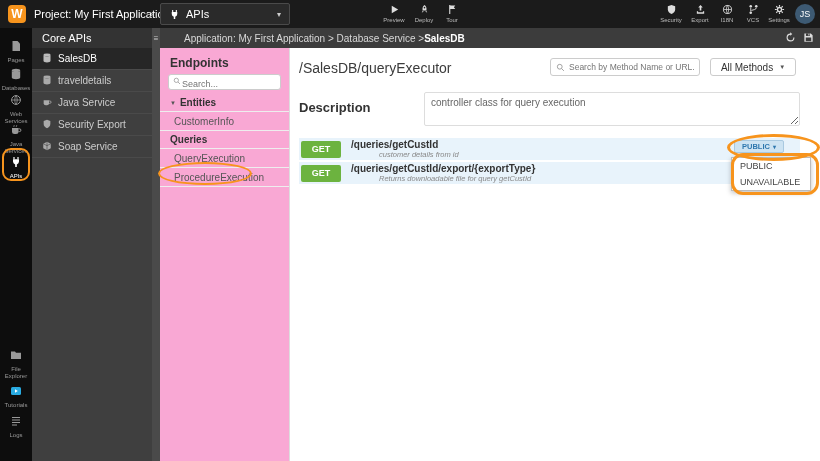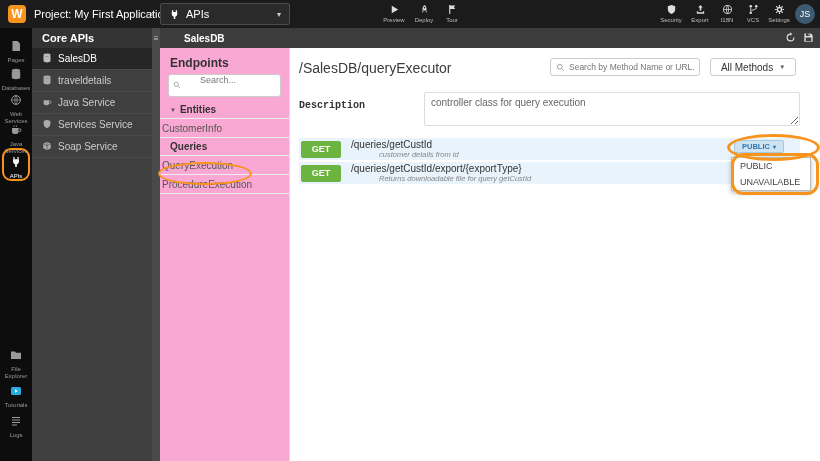--- a/index.html
+++ b/index.html
@@ -23,58 +23,58 @@
 
   
   .rail { position:absolute; left:0; top:28px; width:32px; height:433px; background:#0d0d0d; z-index:5; }
   .rail-item { position:absolute; left:0; width:32px; display:flex; flex-direction:column; align-items:center; cursor:pointer; }
   .rail-item svg { width:12px; height:12px; }
   .rail-label { font-size:6px; line-height:1.2; margin-top:1px; color:#999; text-align:center; padding:0 1px; }
   .rail-item.active .rail-label { color:#fff; }
 
   
   .services { position:absolute; left:32px; top:28px; width:128px; height:433px; background:#3f3f3f; z-index:5; }
-  .services-header { height:20px; width:120px; background:#333; color:#fff; font-size:11px; font-weight:bold; display:flex; align-items:center; padding-left:10px; }
+  .services-header { height:20px; width:120px; background:#333; color:#fff; font-size:11px; font-weight:normal; display:flex; align-items:center; padding-left:10px; }
   .service-item { width:120px; height:22px; display:flex; align-items:center; gap:6px; padding-left:10px; font-size:10px; color:#ccc; border-bottom:1px solid #4a4a4a; cursor:pointer; }
   .service-item svg { width:10px; height:10px; flex:0 0 auto; }
   .service-item.selected { background:#262626; color:#fff; }
   .services-strip { position:absolute; right:0; top:0; width:8px; height:433px; background:#4a4a4a; cursor:col-resize; }
   .strip-handle { position:absolute; top:6px; left:0; width:8px; text-align:center; color:#ccc; font-size:8px; }
 
   
   .breadcrumb-bar { position:absolute; left:160px; top:28px; width:660px; height:20px; background:#3c3c3c; display:flex; align-items:center; padding-left:24px; z-index:6; }
   .bc-prefix { font-size:10px; color:#d8d8d8; white-space:nowrap; }
   .bc-current { font-size:10px; color:#fff; font-weight:bold; white-space:nowrap; }
   .bc-actions { position:absolute; right:6px; top:0; height:20px; display:flex; align-items:center; gap:7px; }
   .bc-actions svg { width:11px; height:11px; cursor:pointer; }
 
   
   .endpoints { position:absolute; left:160px; top:48px; width:130px; height:413px; background:#f9a8d4; border-right:1px solid #ddd; z-index:4; }
   .ep-title { height:24px; padding:8px 0 0 10px; font-size:12px; font-weight:bold; color:#333; }
-  .ep-search { margin:2px 8px 4px 8px; height:23px; border:1px solid #ccc; border-radius:3px; display:flex; align-items:flex-start; padding:0 4px; gap:19px; background:#fff; }
+  .ep-search { margin:2px 8px 4px 8px; height:16px; border:1px solid #ccc; border-radius:3px; display:flex; align-items:flex-end; padding:0 4px; gap:1px; background:#fff; }
   .ep-search svg { width:8px; height:8px; flex:0 0 auto; }
   .ep-search input { border:none; outline:none; width:100%; font-size:9px; color:#555; font-family:"Liberation Sans", sans-serif; }
   .ep-section { height:18px; font-size:10px; font-weight:bold; color:#333; padding-left:10px; border-bottom:1px solid #eee; display:flex; align-items:center; gap:4px; }
   .ep-caret { font-size:6px; color:#555; }
-  .ep-item { height:19px; font-size:10px; color:#555; padding-left:2px; border-bottom:1px solid #eee; display:flex; align-items:center; cursor:pointer; }
+  .ep-item { height:19px; font-size:10px; color:#555; padding-left:14px; border-bottom:1px solid #eee; display:flex; align-items:center; cursor:pointer; }
 
   
   .content { position:absolute; left:284px; top:48px; width:530px; height:413px; background:#fff; z-index:3; }
   .main-title { position:absolute; left:15px; top:12px; font-size:14px; color:#3c3c3c; }
   .method-search { position:absolute; left:266px; top:10px; width:150px; height:18px; border:1px solid #ccc; border-radius:3px; display:flex; align-items:center; gap:4px; padding:0 5px; }
   .method-search svg { width:9px; height:9px; flex:0 0 auto; }
   .method-search input { border:none; outline:none; width:100%; font-size:8.5px; color:#666; font-family:"Liberation Sans", sans-serif; }
   .method-filter { position:absolute; left:426px; top:10px; width:86px; height:18px; border:1px solid #ccc; border-radius:3px; background:#fff; font-size:10px; color:#333; display:flex; align-items:center; justify-content:center; gap:6px; cursor:pointer; }
   .method-filter .caret { font-size:6px; color:#555; }
-  .desc-label { position:absolute; left:15px; top:52px; font-size:10px; font-weight:bold; color:#333;font-family:Liberation Mono, monospace; }
+  .desc-label { position:absolute; left:15px; top:52px; font-size:13px; font-weight:bold; color:#333; }
   .desc-area { position:absolute; left:140px; top:44px; width:376px; height:34px; border:1px solid #ddd; border-radius:2px; font-size:10px; color:#666; padding:4px 6px; resize:vertical; font-family:"Liberation Sans", sans-serif; }
   .api-row { position:absolute; left:15px; width:501px; height:22px; background:#e8f3fb; display:flex; align-items:center; cursor:pointer; }
   .method-badge { width:40px; height:17px; margin-left:2px; background:#6cb33f; border-radius:2px; color:#fff; font-size:9px; font-weight:bold; display:flex; align-items:center; justify-content:center; }
   .ep-texts { margin-left:10px; display:flex; flex-direction:column; justify-content:center; }
-  .ep-path { font-size:10px; font-weight:normal; color:#333; line-height:1.1; }
+  .ep-path { font-size:10px; font-weight:bold; color:#333; line-height:1.1; }
   .ep-summary { font-size:7.5px; font-style:italic; color:#888; line-height:1.2;padding-left:28px; }
   .access-btn { position:absolute; left:450px; top:92px; width:50px; height:13px; background:#cde3f2; border:1px solid #a9c9e0; border-radius:2px; color:#2e77ae; font-size:7.5px; font-weight:bold; display:flex; align-items:center; justify-content:center; gap:3px; cursor:pointer; z-index:8; }
   .access-btn .caret { font-size:6px; }
   .access-menu { position:absolute; left:447px; top:109px; width:80px; background:#fff; border:1px solid #bbb; box-shadow:0 2px 5px rgba(0,0,0,.25); z-index:20; }
   .access-option { height:16px; display:flex; align-items:center; padding-left:8px; font-size:9px; color:#444; cursor:pointer; }
 
   
   .annot { position:absolute; border:3px solid #f7941d; pointer-events:none; z-index:50; background:transparent; }
   .annot-rail { left:2px; top:148px; width:28px; height:33px; border-width:2.5px; border-radius:9px; }
   .annot-qe { left:158px; top:162px; width:94px; height:23px; border-width:2px; border-radius:50%; }
@@ -260,35 +260,36 @@
       <span><svg viewBox="0 0 12 12">
             <path d="M2 4h6.5v3.5A2.5 2.5 0 0 1 6 10H4.5A2.5 2.5 0 0 1 2 7.5z" fill="#aaa"></path>
             <path d="M8.5 4.8h1a1.4 1.4 0 0 1 0 2.8h-1" fill="none" stroke="#aaa"></path>
           </svg></span>
       <span>Java Service</span>
     </div>
     <div class="service-item">
       <span><svg viewBox="0 0 12 12">
             <path d="M6 1l4 1.5V6c0 2.6-1.8 4-4 5C3.8 10 2 8.6 2 6V2.5z" fill="#aaa"></path>
           </svg></span>
-      <span>Services Service</span>
+      <span>Security Export</span>
     </div>
     <div class="service-item">
       <span><svg viewBox="0 0 12 12">
             <path d="M6 1l4.5 2.3v5.4L6 11 1.5 8.7V3.3z" fill="#aaa"></path>
             <path d="M6 1v10M1.5 3.3L6 5.6l4.5-2.3" stroke="#3f3f3f" stroke-width=".7" fill="none"></path>
           </svg></span>
       <span>Soap Service</span>
     </div>
     <div class="services-strip">
       <span class="strip-handle">≡</span>
     </div>
   </aside>
 
   <div class="breadcrumb-bar">
+    <span class="bc-prefix">Application: My First Application &gt; Database Service &gt; </span>
     <span class="bc-current">SalesDB</span>
     <div class="bc-actions">
       <span><svg viewBox="0 0 12 12">
             <path d="M9.7 6A3.7 3.7 0 1 1 6 2.3" fill="none" stroke="#ddd" stroke-width="1.2"></path>
             <path d="M5.6.4l2.3 1.9-2.3 1.9z" fill="#ddd"></path>
           </svg></span>
       <span><svg viewBox="0 0 12 12">
             <path d="M1.5 1.5h7l2 2v7h-9z" fill="#ddd"></path>
             <rect x="3.2" y="1.5" width="4.4" height="2.8" fill="#3c3c3c"></rect>
             <rect x="5.9" y="1.9" width="1.1" height="1.9" fill="#ddd"></rect>

